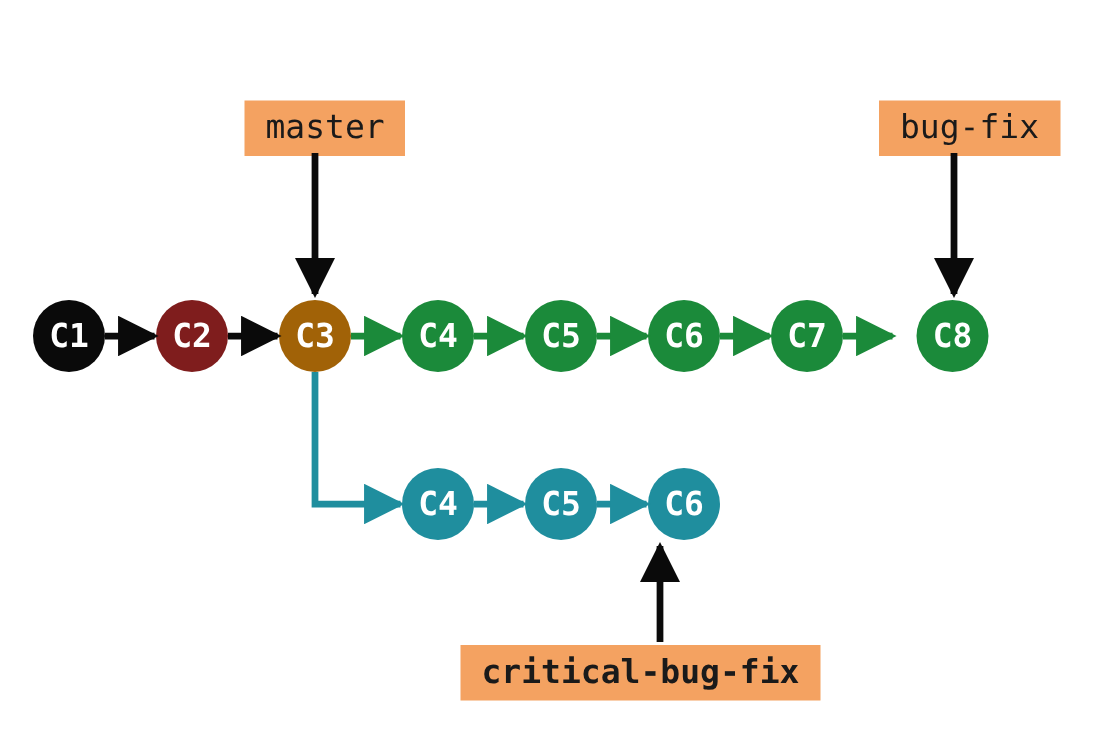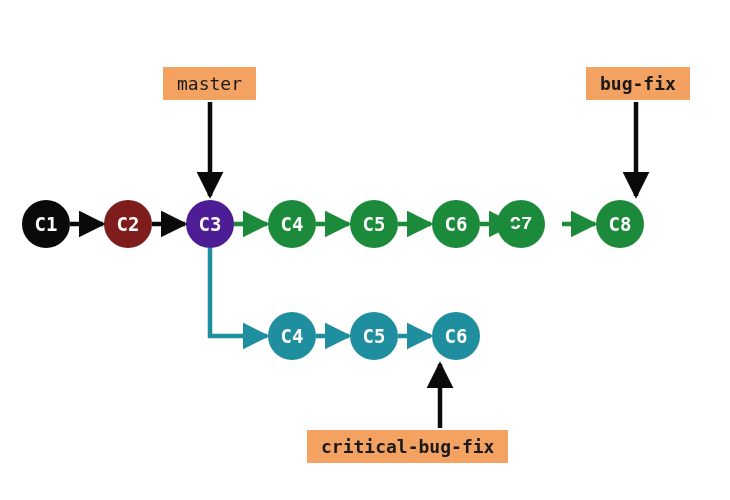--- a/index.html
+++ b/index.html
@@ -14,58 +14,58 @@
   .commit-node {
     position: absolute;
     width: 48px;
     height: 48px;
     border-radius: 50%;
     display: flex;
     align-items: center;
     justify-content: center;
     color: #ffffff;
     font-weight: 700;
-    font-size: 19px;
+    font-size: 22px;
     box-sizing: border-box;
   }
   .branch-label {
     position: absolute;
     background: #f4a261;
     color: #1a1a1a;
     padding: 6px 14px;
-    font-size: 18px;
+    font-size: 22px;
     font-weight: 500;
     font-family: ui-monospace, "SFMono-Regular", "Menlo", "Consolas", monospace;
   }
   svg.arrows {
     position: absolute;
     top: 0;
     left: 0;
     width: 730px;
     height: 500px;
     pointer-events: none;
   }
 </style>
 </head>
 <body>
 
 <div class="branch-label" style="left:163px; top:67px;">master</div>
 
-<div class="branch-label" style="left:586px; top:67px;font-weight:bold;">bug-fix</div>
+<div class="branch-label" style="left:586px; top:67px;">bug-fix</div>
 
 <div class="branch-label" style="left:307px; top:430px;font-weight:bold;">critical-bug-fix</div>
 
 <div class="commit-node" style="left:22px;  top:200px; background:#0a0a0a;">C1</div>
 <div class="commit-node" style="left:104px; top:200px; background:#7f1d1d;">C2</div>
-<div class="commit-node" style="left:186px; top:200px; background:#4c1d95;">C3</div>
+<div class="commit-node" style="left:186px; top:200px; background:#a16207;">C3</div>
 <div class="commit-node" style="left:268px; top:200px; background:#1b8a3a;">C4</div>
 <div class="commit-node" style="left:350px; top:200px; background:#1b8a3a;">C5</div>
 <div class="commit-node" style="left:432px; top:200px; background:#1b8a3a;">C6</div>
-<div class="commit-node" style="left:497px; top:200px; background:#1b8a3a;font-family:Liberation Mono, monospace;">C7</div>
-<div class="commit-node" style="left:596px; top:200px; background:#1b8a3a;">C8</div>
+<div class="commit-node" style="left:514px; top:200px; background:#1b8a3a;">C7</div>
+<div class="commit-node" style="left:611px; top:200px; background:#1b8a3a;">C8</div>
 
 <div class="commit-node" style="left:268px; top:312px; background:#1f8e9e;">C4</div>
 <div class="commit-node" style="left:350px; top:312px; background:#1f8e9e;">C5</div>
 <div class="commit-node" style="left:432px; top:312px; background:#1f8e9e;">C6</div>
 
 <svg class="arrows">
   <defs>
     <marker id="ah-black" viewBox="0 0 10 10" refX="9" refY="5" markerWidth="6" markerHeight="6" orient="auto-start-reverse">
       <path d="M 0 0 L 10 5 L 0 10 z" fill="#0a0a0a"></path>
     </marker>

